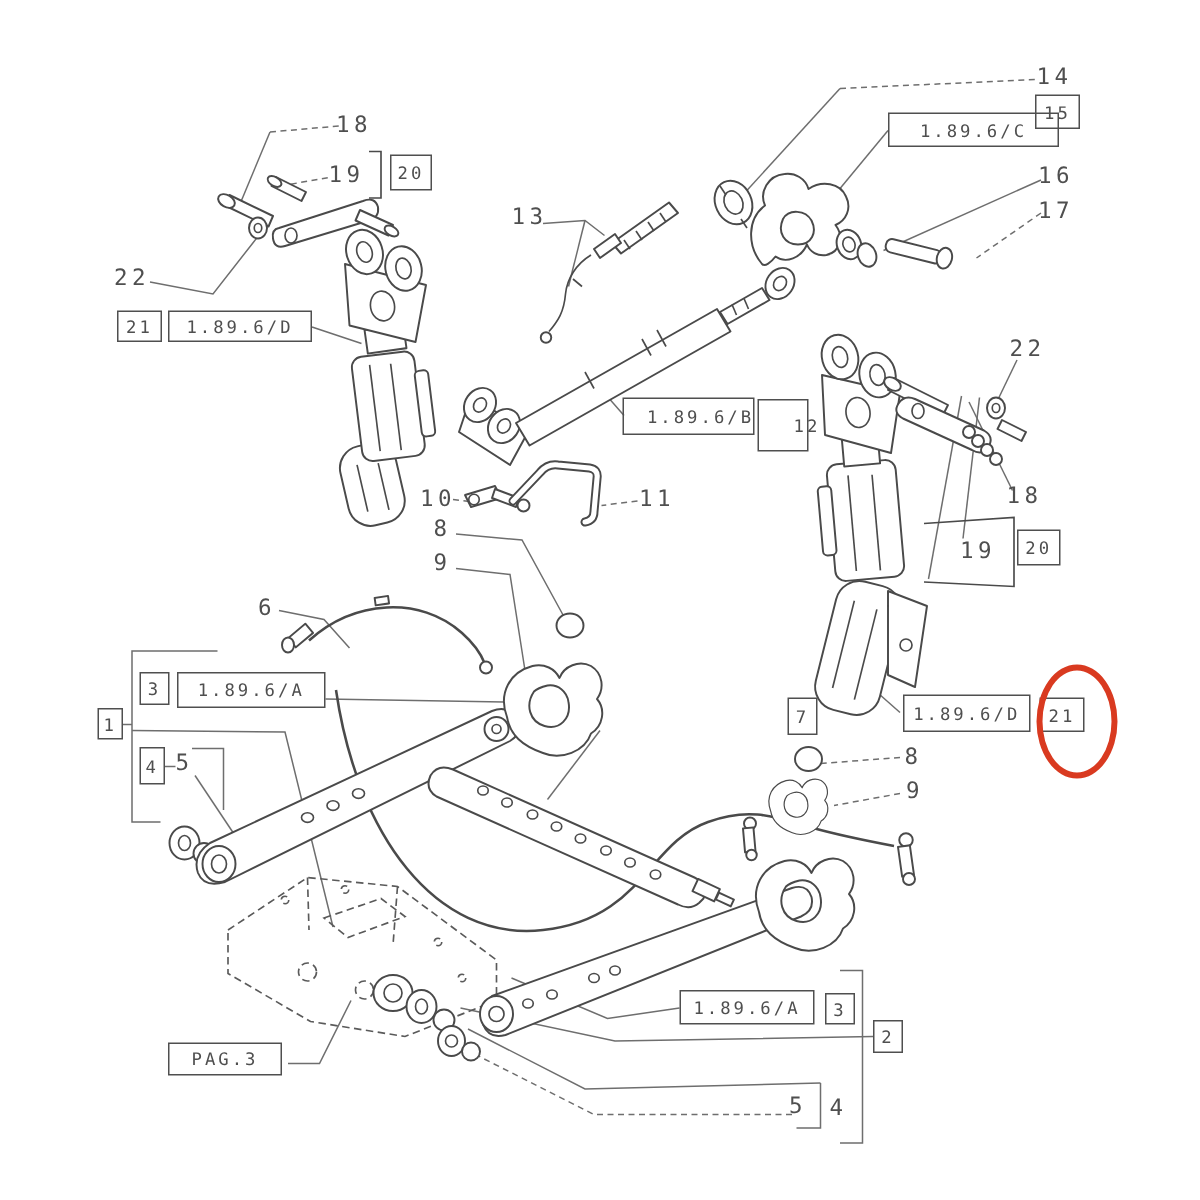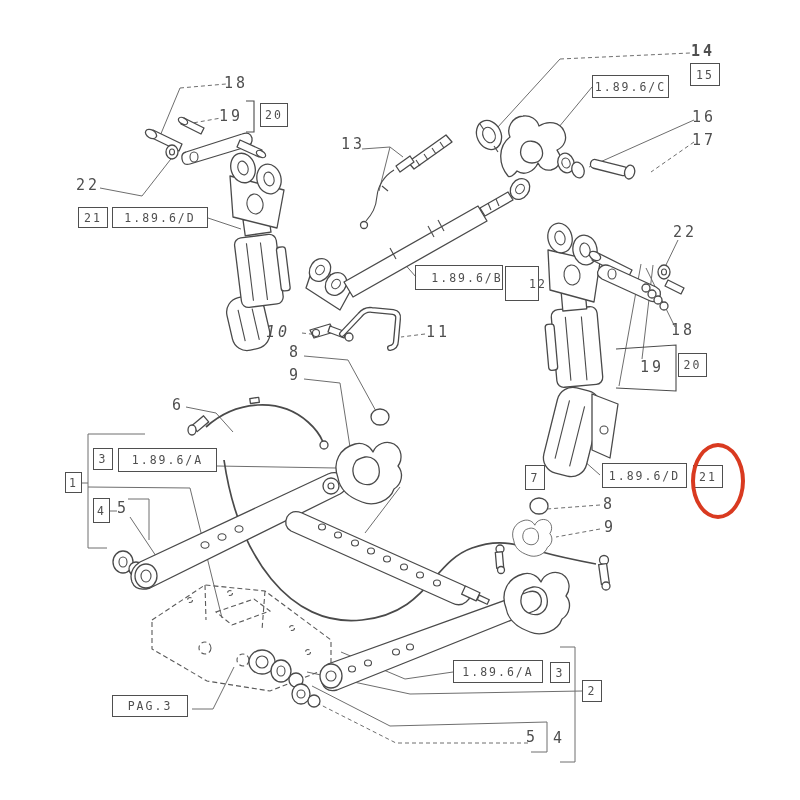--- a/index.html
+++ b/index.html
@@ -300,41 +300,41 @@
         <circle class="p" cx="652" cy="294" r="4"></circle>
     <circle class="p" cx="658" cy="300" r="4"></circle>
         <circle class="p" cx="664" cy="306" r="4"></circle>
   </g>
 </svg>
 
   <div id="labels-layer">
       <div class="plain-label" style="left: 236px; top: 83px;">18</div>
       <div class="plain-label" style="left: 231px; top: 116px;">19</div>
       <div class="plain-label" style="left: 88px; top: 185px;">22</div>
-      <div class="plain-label" style="left: 703px; top: 51px; font-weight: bold;">14</div>
+      <div class="plain-label" style="left: 703px; top: 51px;">14</div>
       <div class="plain-label" style="left: 704px; top: 117px;">16</div>
       <div class="plain-label" style="left: 704px; top: 140px;">17</div>
       <div class="plain-label" style="left: 353px; top: 144px;">13</div>
       <div class="plain-label" style="left: 685px; top: 232px;">22</div>
       <div class="plain-label" style="left: 683px; top: 330px;">18</div>
       <div class="plain-label" style="left: 652px; top: 367px;">19</div>
-      <div class="plain-label" style="left: 278px; top: 332px; font-style: italic;">10</div>
+      <div class="plain-label" style="left: 292px; top: 332px;">10</div>
       <div class="plain-label" style="left: 438px; top: 332px;">11</div>
       <div class="plain-label" style="left: 295px; top: 352px;">8</div>
       <div class="plain-label" style="left: 295px; top: 375px;">9</div>
       <div class="plain-label" style="left: 178px; top: 405px;">6</div>
       <div class="plain-label" style="left: 609px; top: 504px;">8</div>
       <div class="plain-label" style="left: 610px; top: 527px;">9</div>
       <div class="plain-label" style="left: 123px; top: 508px;">5</div>
       <div class="plain-label" style="left: 532px; top: 737px;">5</div>
       <div class="plain-label" style="left: 559px; top: 738px;">4</div>
       <div class="boxed-label" style="left: 78px; top: 207px; width: 30px; height: 21px;">21</div>
       <div class="boxed-label" style="left: 112px; top: 207px; width: 96px; height: 21px;">1.89.6/D</div>
       <div class="boxed-label" style="left: 260px; top: 103px; width: 28px; height: 24px;">20</div>
-      <div class="boxed-label" style="left: 592px; top: 75px; width: 77px; height: 23px;">1.89.6/C</div>
+      <div class="boxed-label" style="left: 592px; top: 75px; width: 114px; height: 23px;">1.89.6/C</div>
       <div class="boxed-label" style="left: 690px; top: 63px; width: 30px; height: 23px;">15</div>
       <div class="boxed-label" style="left: 415px; top: 265px; width: 88px; height: 25px; padding-left: 16px;">1.89.6/B</div>
       <div class="boxed-label" style="left: 505px; top: 266px; width: 26px; height: 35px; padding-left: 32px;">12</div>
       <div class="boxed-label" style="left: 678px; top: 353px; width: 29px; height: 24px;">20</div>
       <div class="boxed-label" style="left: 93px; top: 448px; width: 20px; height: 22px;">3</div>
       <div class="boxed-label" style="left: 118px; top: 448px; width: 99px; height: 24px;">1.89.6/A</div>
       <div class="boxed-label" style="left: 65px; top: 472px; width: 17px; height: 21px;">1</div>
       <div class="boxed-label" style="left: 93px; top: 498px; width: 17px; height: 25px;">4</div>
       <div class="boxed-label" style="left: 525px; top: 465px; width: 20px; height: 25px;">7</div>
       <div class="boxed-label" style="left: 602px; top: 463px; width: 85px; height: 25px;">1.89.6/D</div>

